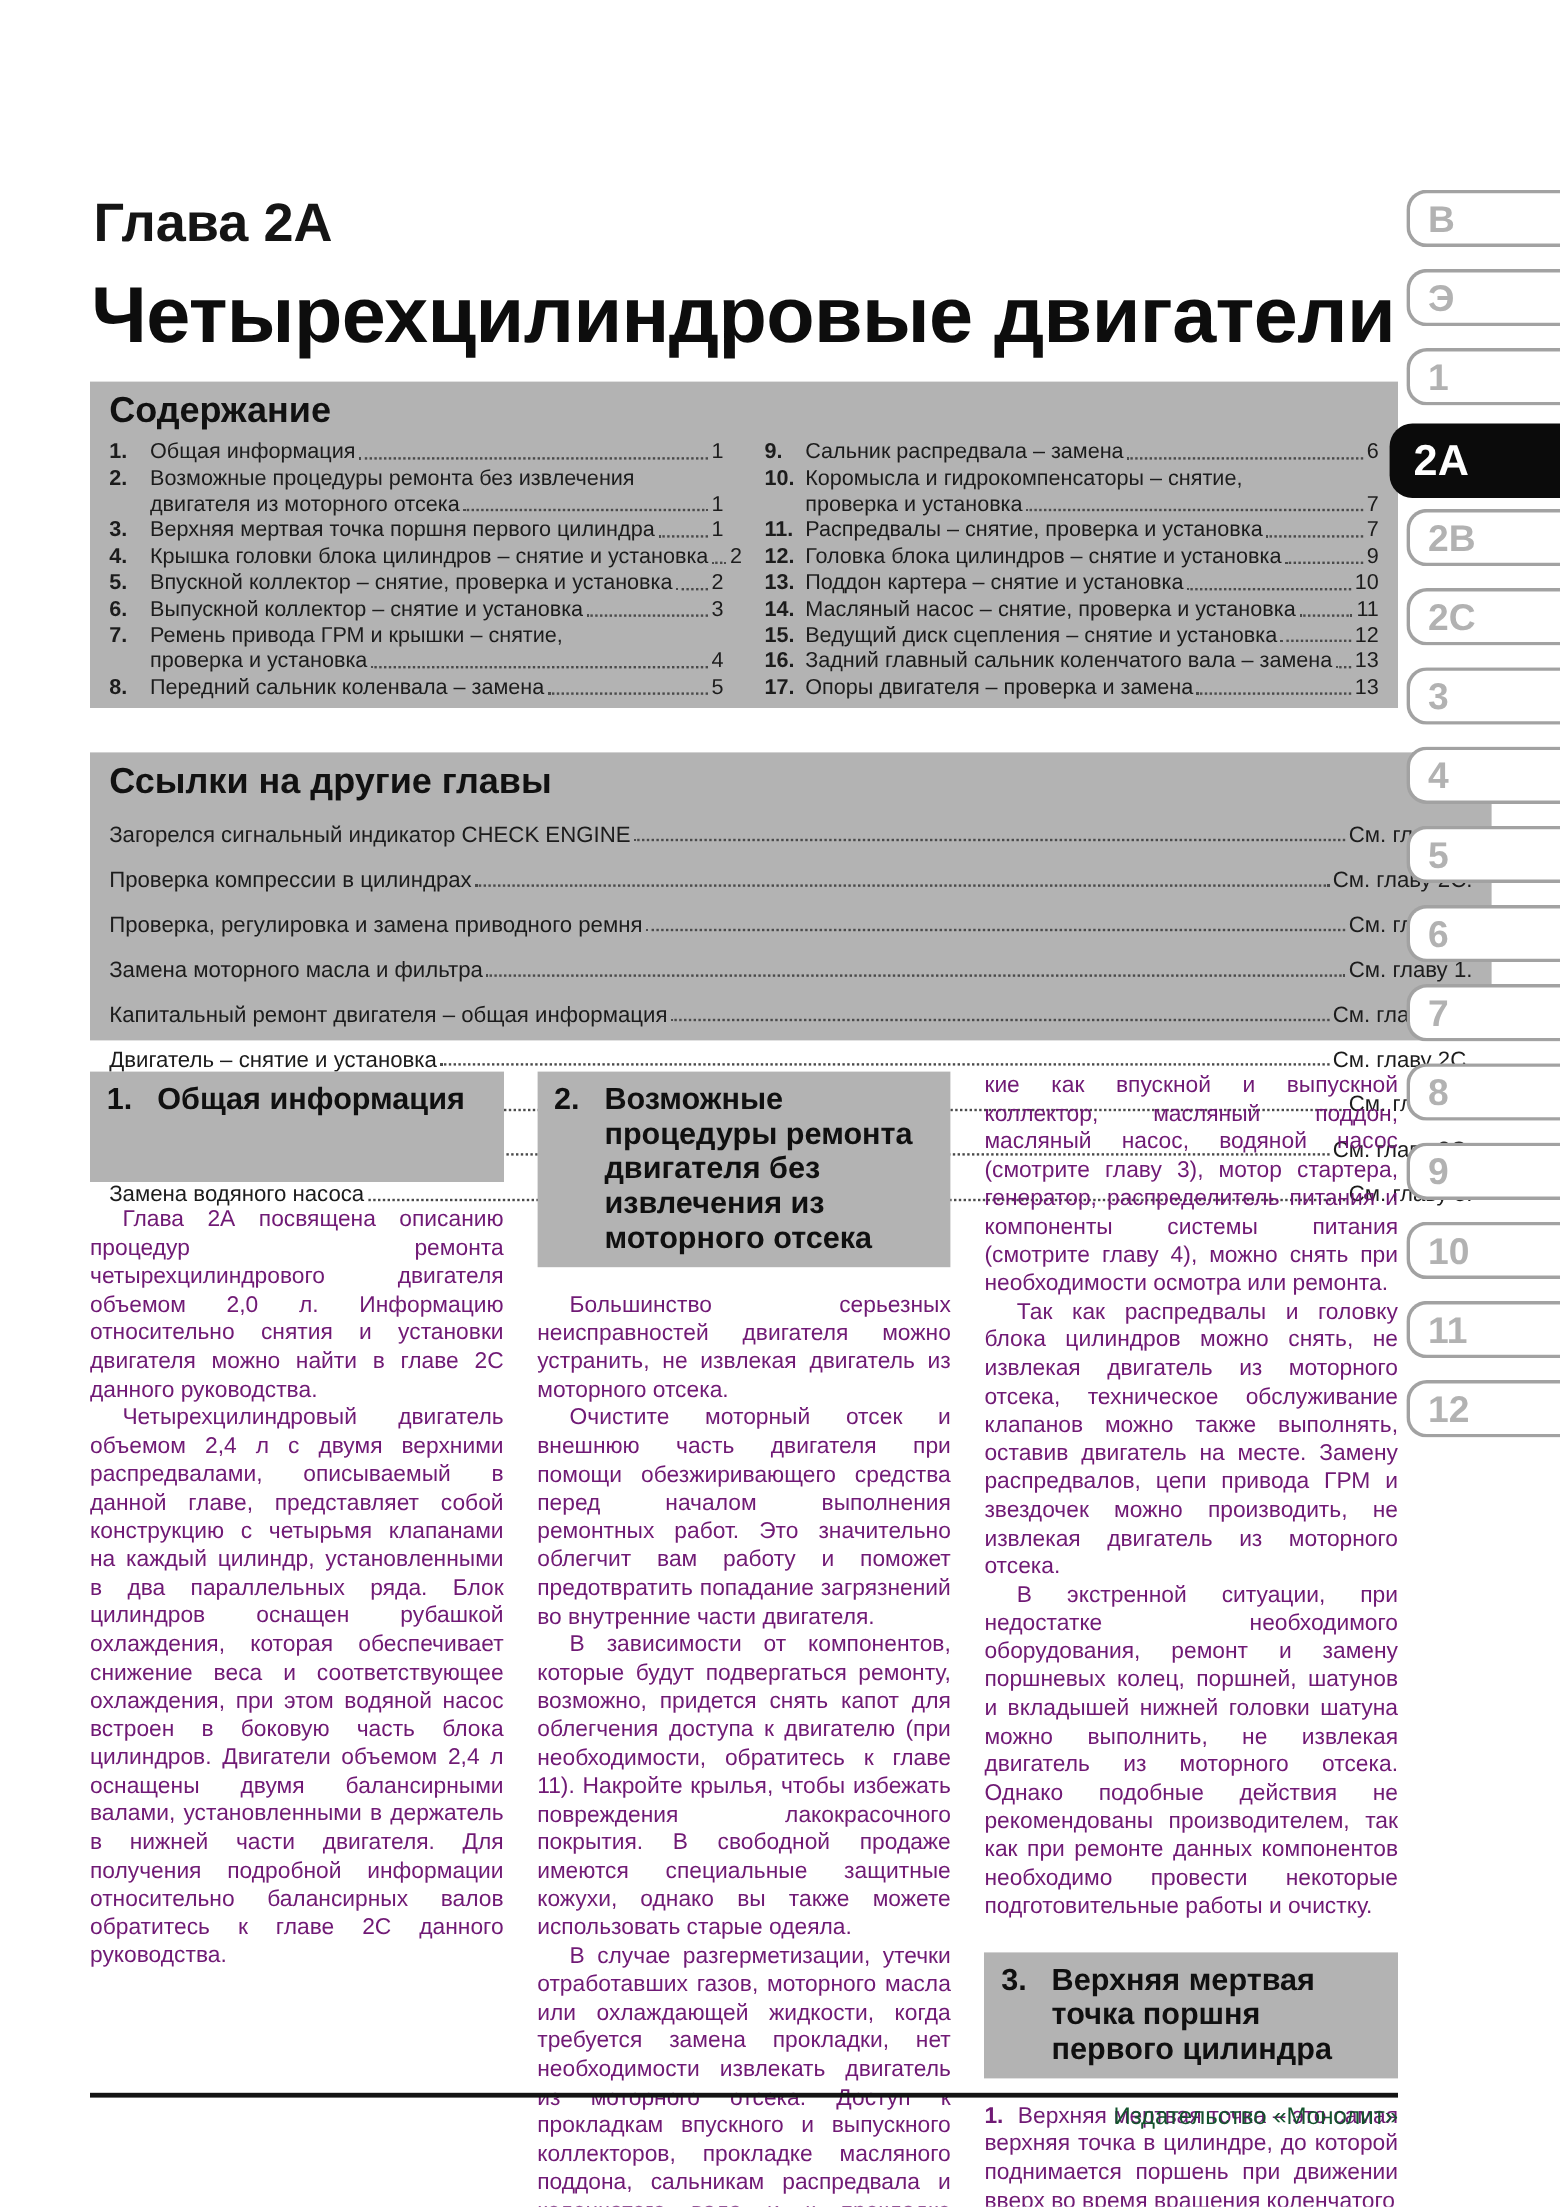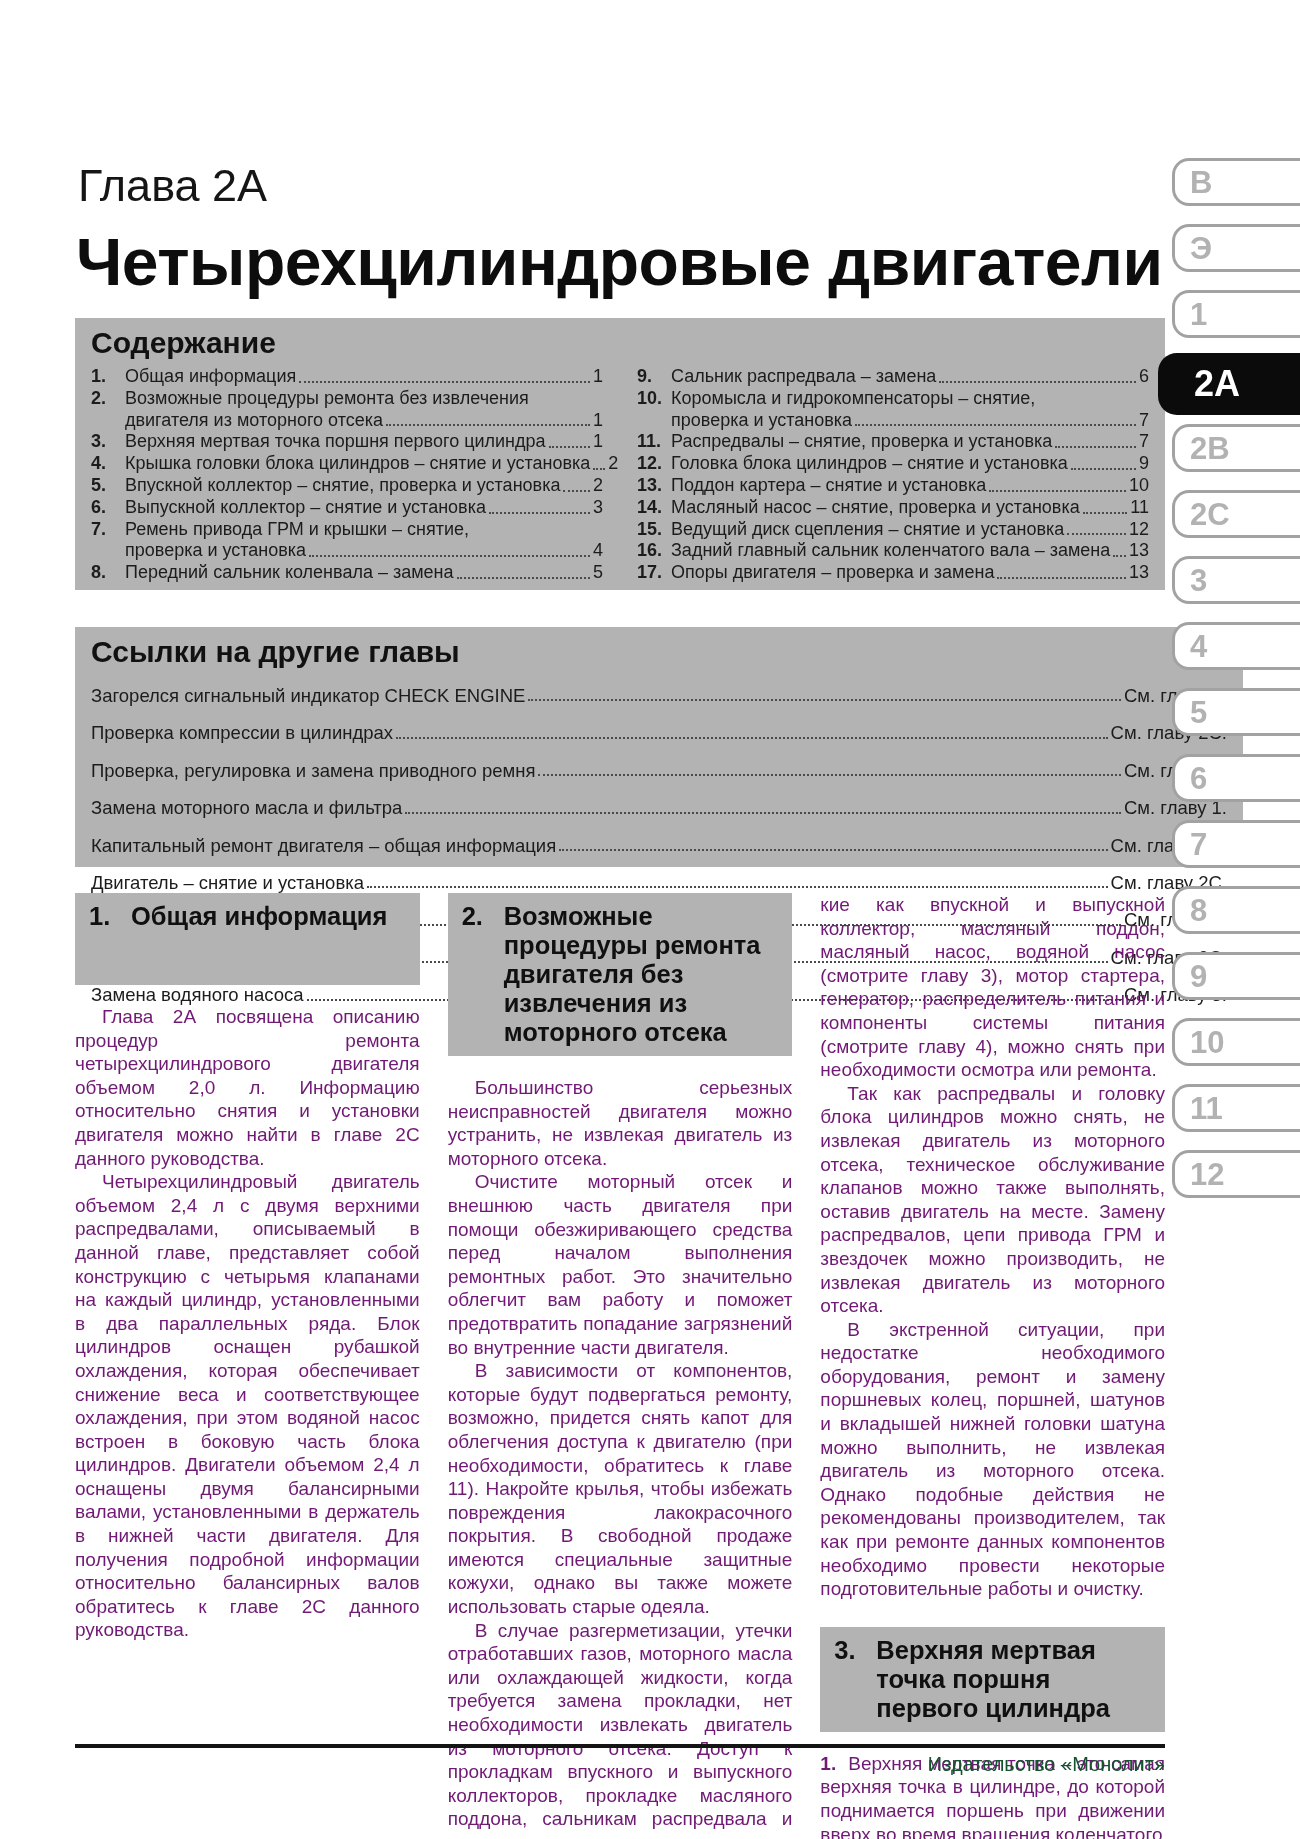--- a/index.html
+++ b/index.html
@@ -1,20 +1,20 @@
 <!DOCTYPE html>
 <html><head>
 <meta charset="utf-8">
 <style>
   html,body{margin:0;padding:0;}
   body{
     width:1300px;height:1839px;position:relative;background:#ffffff;
     font-family:"Liberation Sans",sans-serif;color:#1a1a1a;overflow:hidden;
   }
-  .chapter{position:absolute;left:78px;top:160px;font-size:45px;color:#151515;}
+  .chapter{position:absolute;left:78px;top:160px;font-size:45px;color:#151515;font-weight:bold;}
   .main-title{position:absolute;left:76px;top:224px;font-size:66px;font-weight:bold;letter-spacing:-0.5px;color:#0d0d0d;}
 
   .graybox{background:#b3b3b3;box-sizing:border-box;}
   .box-title{font-size:30px;font-weight:bold;margin:0 0 6px 0;color:#111;}
 
   
   .toc-box{position:absolute;left:75px;top:318px;width:1090px;height:272px;padding:8px 16px;}
   .toc-cols{display:flex;gap:34px;}
   .toc-col{flex:1;min-width:0;}
   .toc-entry{display:flex;font-size:18px;line-height:21.8px;color:#1c1c1c;}
@@ -48,21 +48,21 @@
   .footer-rule{position:absolute;left:75px;top:1744px;width:1090px;height:4px;background:#141414;}
   .footer-text{position:absolute;top:1753px;right:135px;font-size:20px;color:#14532d;}
 
   
   .sidebar{position:absolute;top:158px;right:0;width:128px;}
   .tab{height:48px;margin-bottom:18px;border:3px solid #a2a2a2;border-right:none;
        border-radius:17px 0 0 17px;color:#b2b2b2;font-weight:bold;font-size:31px;
        line-height:44px;padding-left:15px;box-sizing:border-box;background:#fff;}
   .tab.active{position:relative;left:-14px;width:142px;height:62px;margin-top:-3px;margin-bottom:9px;
        background:#0b0b0b;color:#ffffff;border:none;font-size:36px;line-height:62px;
-       border-radius:19px 0 0 19px;padding-left:36px;}
+       border-radius:19px 0 0 19px;padding-left:20px;}
 </style>
 </head>
 <body>
 
 <div class="chapter">Глава 2А</div>
 <div class="main-title">Четырехцилиндровые двигатели</div>
 
 <div class="toc-box graybox">
   <div class="box-title">Содержание</div>
   <div class="toc-cols">

